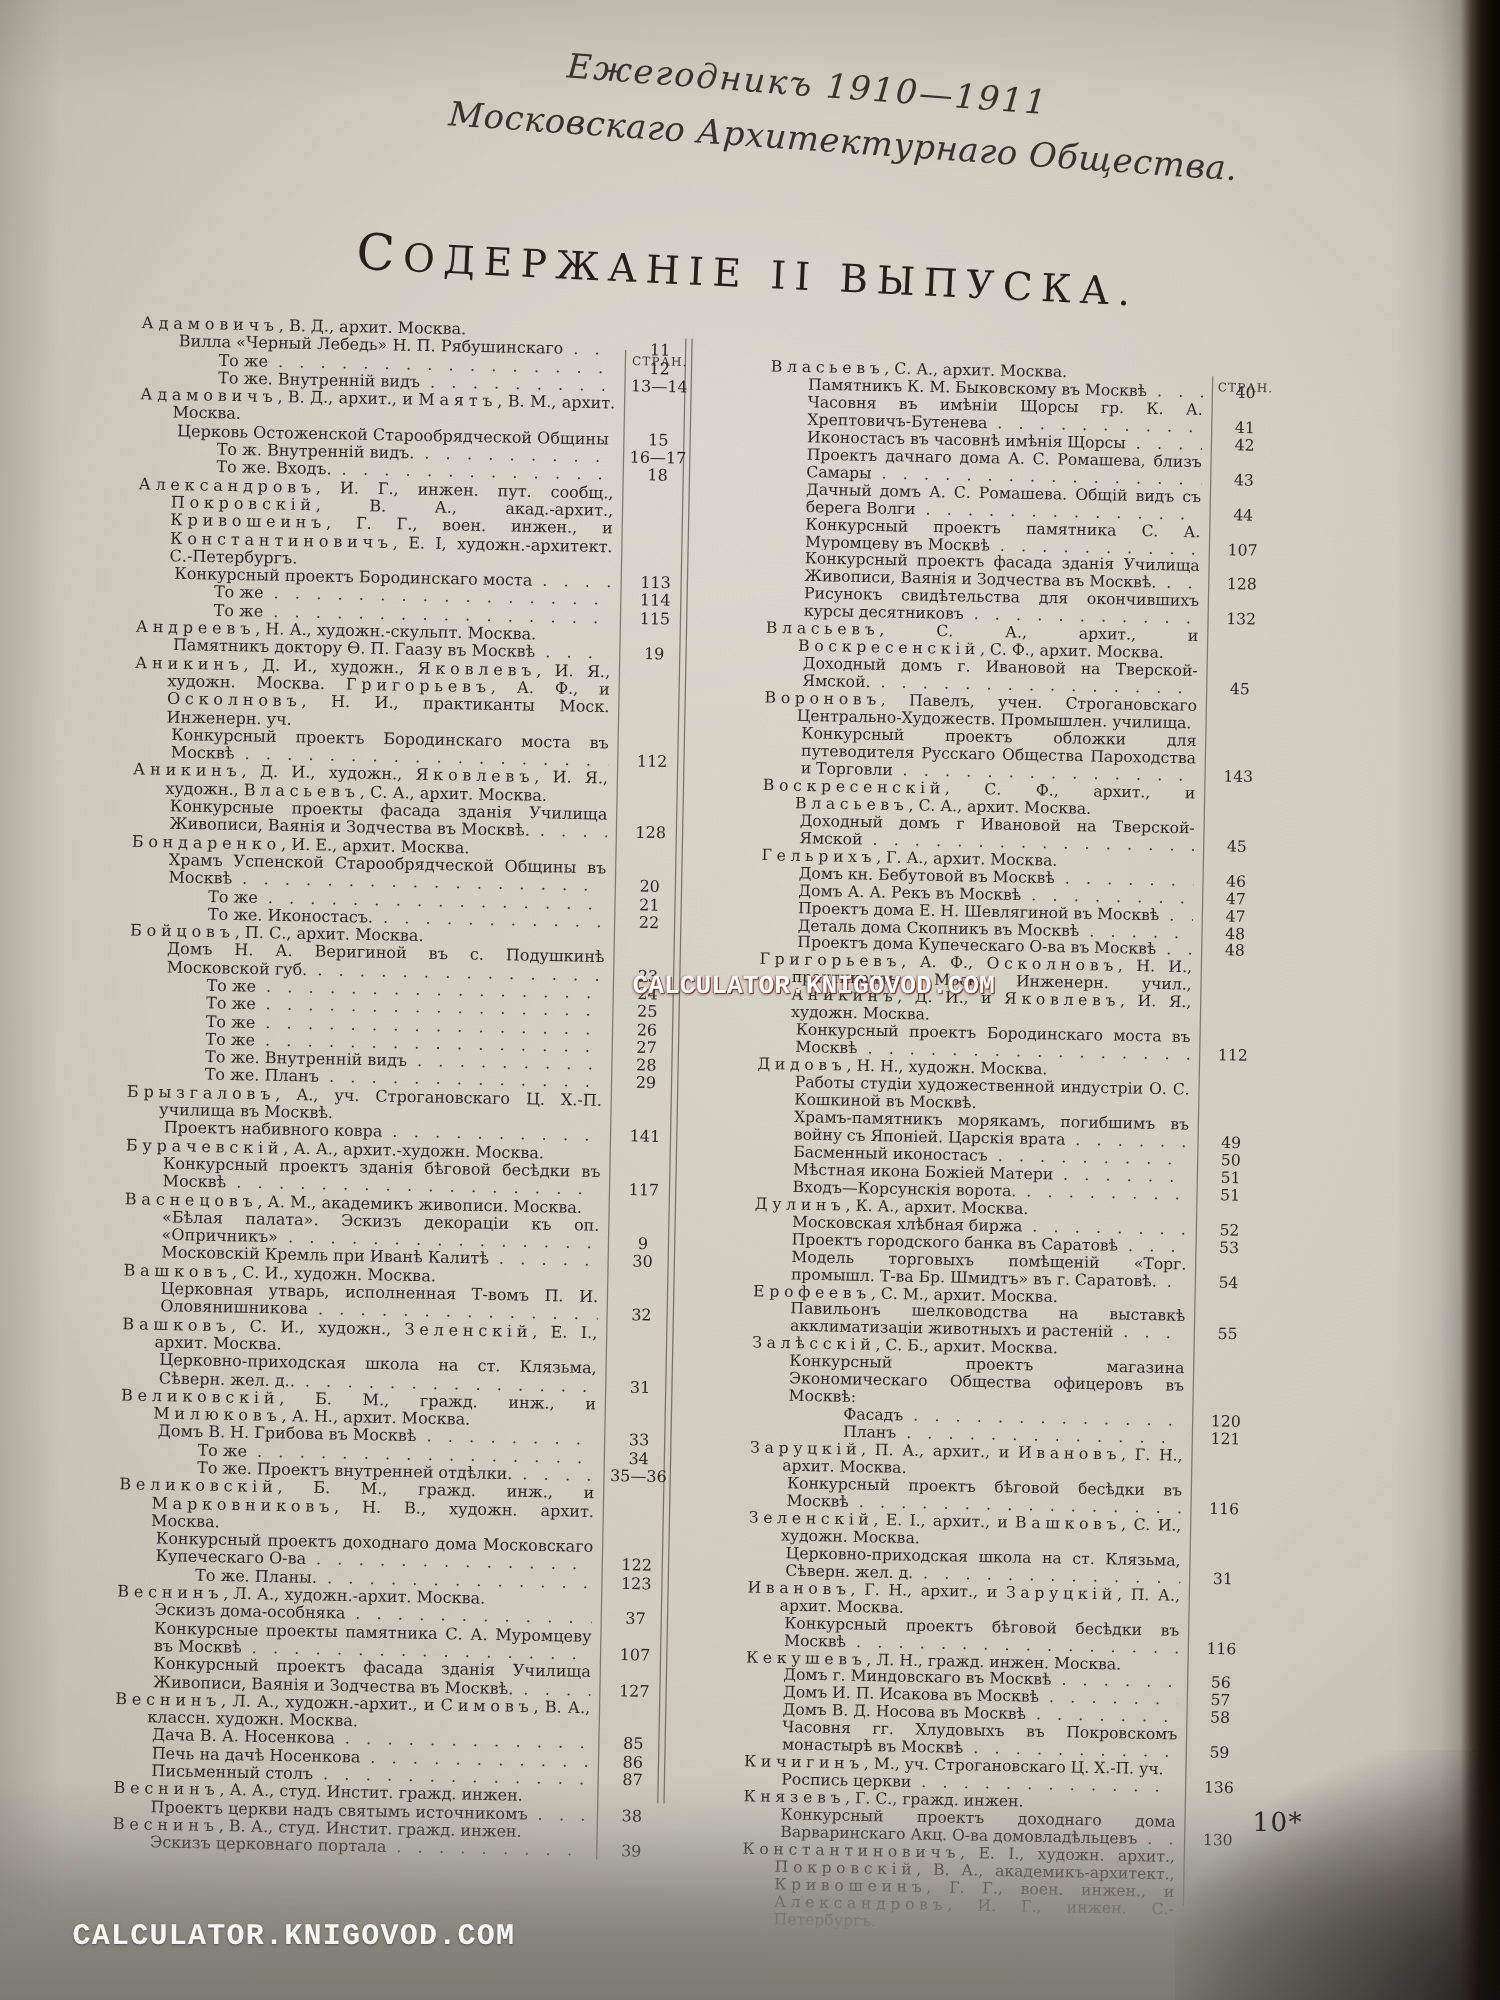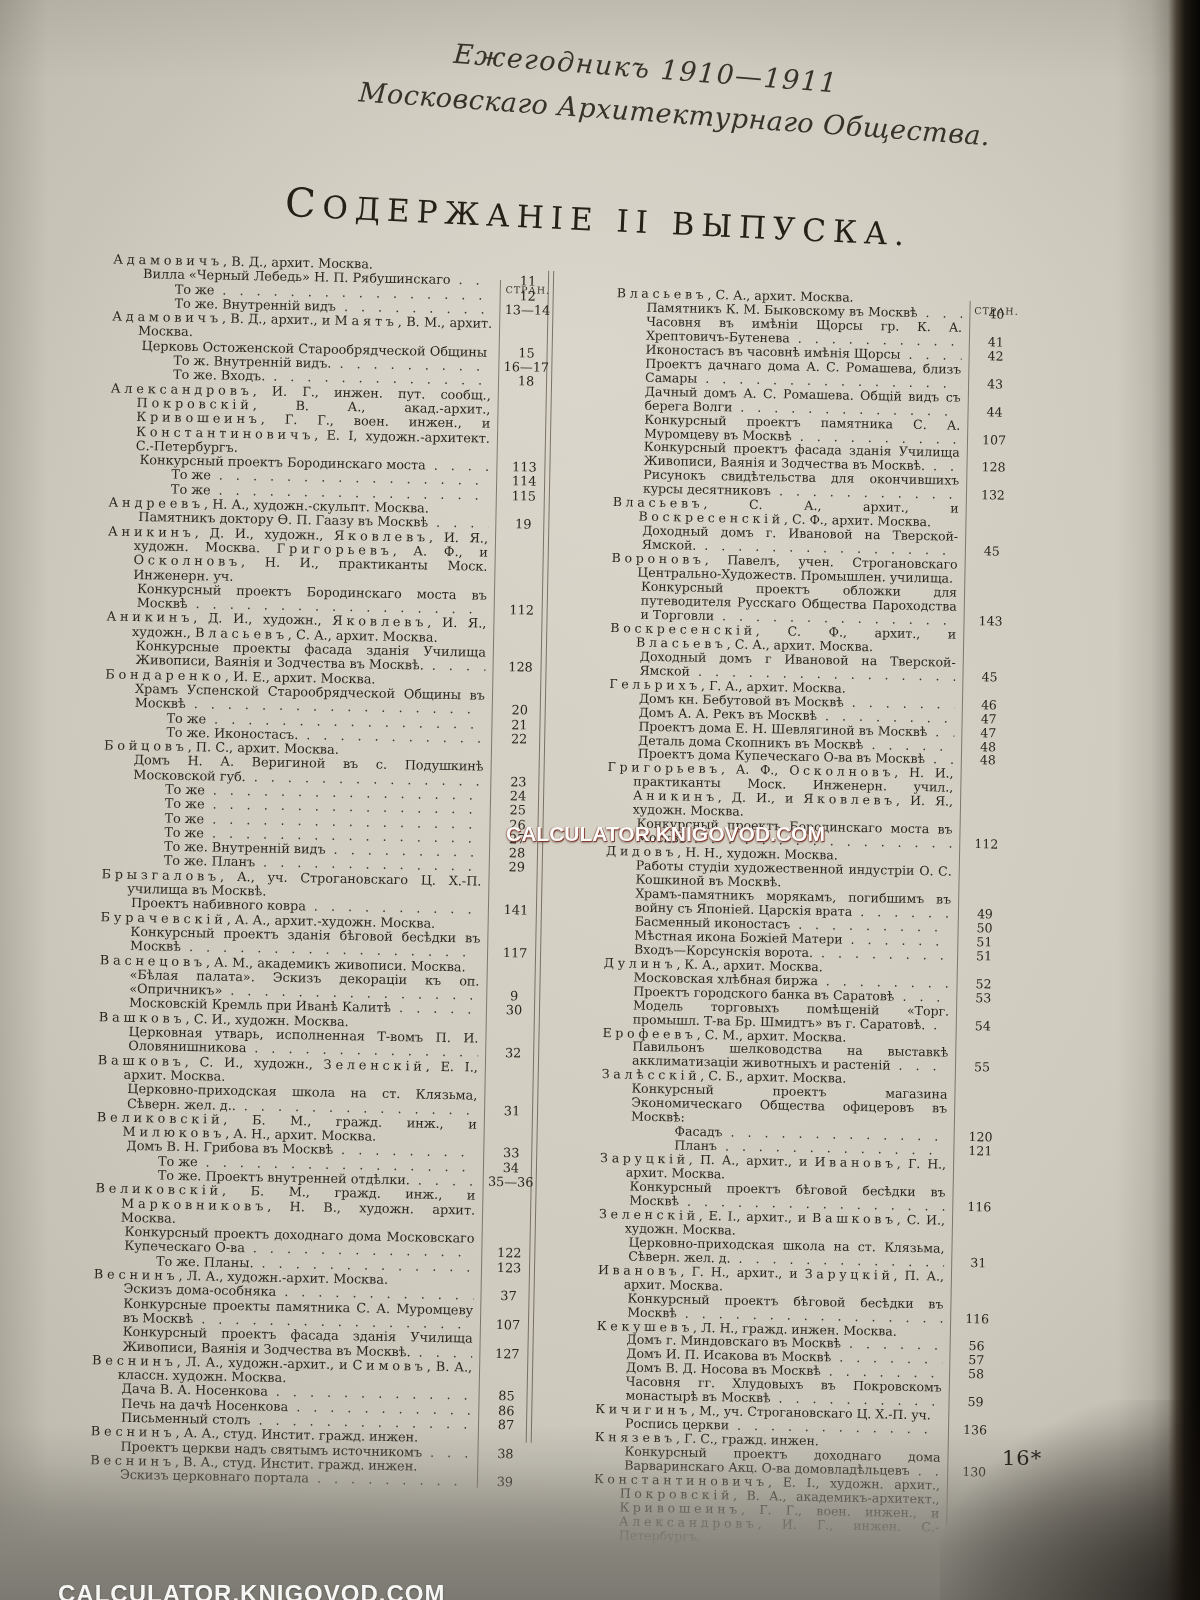--- a/index.html
+++ b/index.html
@@ -54,21 +54,21 @@
   .col-left .numrule{top:20px;bottom:2px;right:58px;}
   .col-right .numrule{top:8px;bottom:24px;right:50px;}
   .stran{position:absolute;font-size:9.5px;letter-spacing:1px;color:#3a332b;}
   .col-left .stran{top:23px;right:4px;width:54px;text-align:center;}
   .col-right .stran{top:11px;right:0;width:48px;text-align:center;}
   .mid-rule{position:absolute;left:551px;top:262px;height:1172px;width:4px;
     border-left:1px solid rgba(74,64,50,.66);border-right:1px solid rgba(74,64,50,.66);}
 
   .sig{position:absolute;left:1002px;top:1446px;font-size:21px;color:#2b2620;letter-spacing:1px;}
 
-  .wm{position:absolute;font-family:Liberation Sans, sans-serif;font-weight:bold;white-space:nowrap;margin-top:44px;}
+  .wm{position:absolute;font-family:Liberation Mono, monospace;font-weight:bold;white-space:nowrap;}
   .wm-center{left:506px;top:778px;font-size:21px;letter-spacing:0;color:#fbfbf9;
     text-shadow:1px 1px 0 rgba(125,42,30,.85), -1px 0 1px rgba(125,42,30,.45), 0 2px 2px rgba(60,20,14,.4);}
   .wm-bottom{left:58px;top:1536px;font-size:24px;letter-spacing:1px;color:#f6f6f4;
     text-shadow:0 1px 2px rgba(40,40,38,.55);}
 </style>
 </head>
 <body>
 
 <div class="photo">
   <div class="tilt">
@@ -515,17 +515,17 @@
         </div>
     </div>
 
   </div>
 
   <div class="vignette"></div>
   <div class="band-bottom"></div>
   <div class="edge-right"></div>
   <div class="corner-br"></div>
 
-  <div class="sig">16*</div>
+  <div class="sig">10*</div>
 
   <div class="wm wm-center">CALCULATOR.KNIGOVOD.COM</div>
   <div class="wm wm-bottom">CALCULATOR.KNIGOVOD.COM</div>
 </div>
 
 </body></html>

